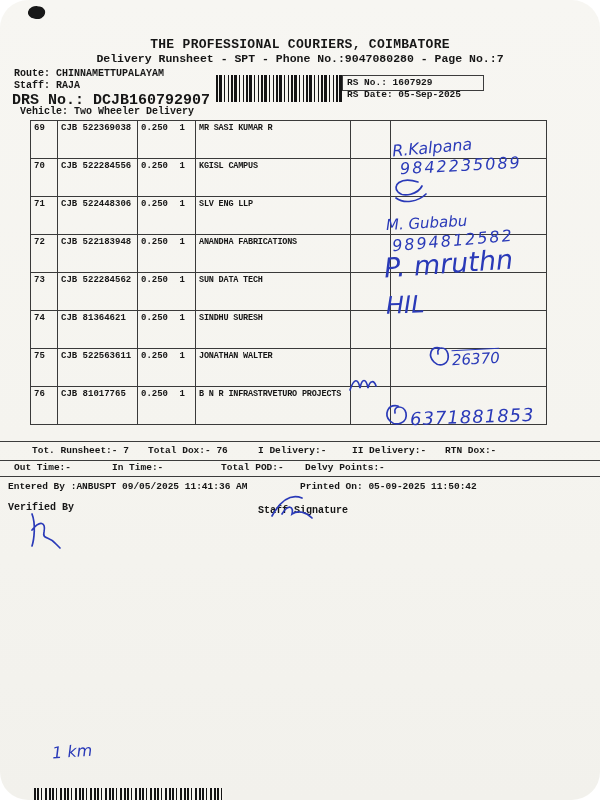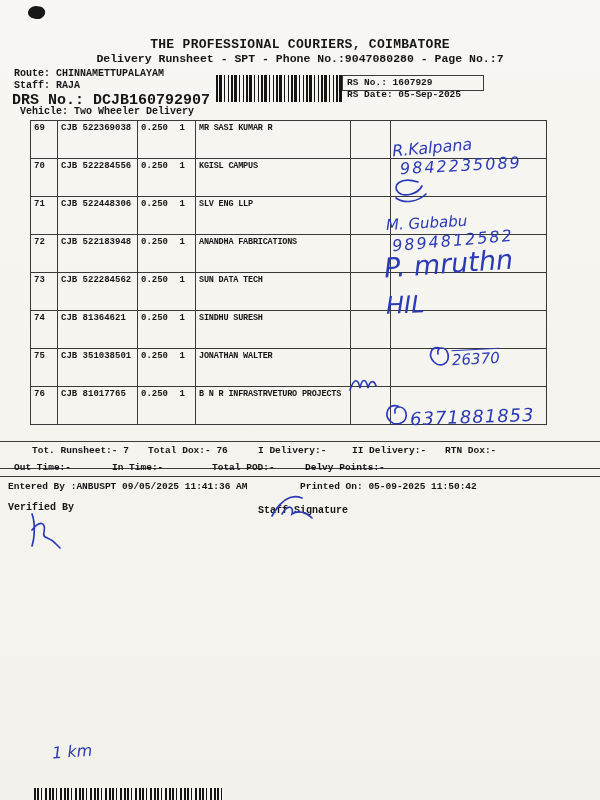--- a/index.html
+++ b/index.html
@@ -2,20 +2,21 @@
 <html><head>
 <meta charset="utf-8">
 <style>
   * { margin:0; padding:0; box-sizing:border-box; }
   html,body { width:600px; }
   .page {
     position:relative; width:600px; height:800px; overflow:hidden;
     background:linear-gradient(180deg,#f7f6f2 0%,#f5f4ef 55%,#f2f1ec 100%);
     font-family:"Liberation Mono","DejaVu Sans Mono",monospace;
     color:#161616;
+    border-radius:28px;
   }
   .abs { position:absolute; }
 
   
   .smudge { left:28px; top:6px; width:17px; height:13px; background:#181818;
             border-radius:60% 40% 55% 45%; transform:rotate(12deg); }
 
   
   .title    { top:37px; left:0; width:100%; text-align:center; font-weight:bold; font-size:13px; letter-spacing:.3px; }
   .subtitle { top:52px; left:0; width:100%; text-align:center; font-weight:bold; font-size:11.5px; }
@@ -33,25 +34,25 @@
   .tbl { left:30px; top:120px; width:517px; border:1px solid #3a3a3a; }
   .row { display:grid; grid-template-columns:26px 80px 58px 155px 40px 1fr; border-top:1px solid #3a3a3a; }
   .row:first-child { border-top:none; }
   .cell { border-left:1px solid #3a3a3a; padding:2px 3px; font-weight:bold; font-size:9px; min-height:37px; overflow:visible; }
   .cell:first-child { border-left:none; }
   .hdr .cell { min-height:13px; font-size:8.5px; padding:1px 3px; }
   .c-wtpcs { display:flex; justify-content:space-between; padding-right:10px; }
   .c-cons { font-size:8.5px; letter-spacing:-.2px; white-space:nowrap; }
 
   
-  .totals-bar  { left:0; top:441px; width:600px; height:28px; border-top:1px solid #3c3c3c; border-bottom:1px solid #3c3c3c; }
+  .totals-bar  { left:0; top:441px; width:600px; height:20px; border-top:1px solid #3c3c3c; border-bottom:1px solid #3c3c3c; }
   .outtime-bar { left:0; top:459px; width:600px; height:18px; border-bottom:1px solid #3c3c3c; }
   .fspan { position:absolute; top:3px; font-size:9.5px; font-weight:bold; white-space:nowrap; }
   .t1 { left:32px; } .t2 { left:148px; } .t3 { left:258px; } .t4 { left:352px; } .t5 { left:445px; }
-  .o1 { left:14px; } .o2 { left:112px; } .o3 { left:212px; } .o4 { left:305px; }
+  .o1 { left:14px; } .o2 { left:112px; } .o3 { left:221px; } .o4 { left:305px; }
   .entered { left:8px;  top:481px; font-size:9.5px; font-weight:bold; }
   .printed { left:300px; top:481px; font-size:9.5px; font-weight:bold; }
   .verified { left:8px;  top:502px; font-size:10px; font-weight:bold; }
   .staffsig { left:258px; top:505px; font-size:10px; font-weight:bold; }
 
   
   .ink { position:absolute; left:0; top:0; width:600px; height:800px; pointer-events:none; }
   .hw { position:absolute; font-family:"DejaVu Sans",sans-serif; font-style:italic;
         color:#2a3ab8; white-space:nowrap; font-weight:500; }
   .hw69a { left:392px; top:138px; font-size:16px; transform:rotate(-5deg); }
@@ -159,21 +160,21 @@
       <div class="cell c-wtpcs">
           <span>0.250</span>
           <span>1</span>
         </div>
       <div class="cell c-cons">SINDHU SURESH</div>
       <div class="cell"></div>
       <div class="cell"></div>
     </div>
     <div class="row">
       <div class="cell">75</div>
-      <div class="cell">CJB 351038501</div>
+      <div class="cell">CJB 522563611</div>
       <div class="cell c-wtpcs">
           <span>0.250</span>
           <span>1</span>
         </div>
       <div class="cell c-cons">JONATHAN WALTER</div>
       <div class="cell"></div>
       <div class="cell"></div>
     </div>
     <div class="row">
       <div class="cell">76</div>

